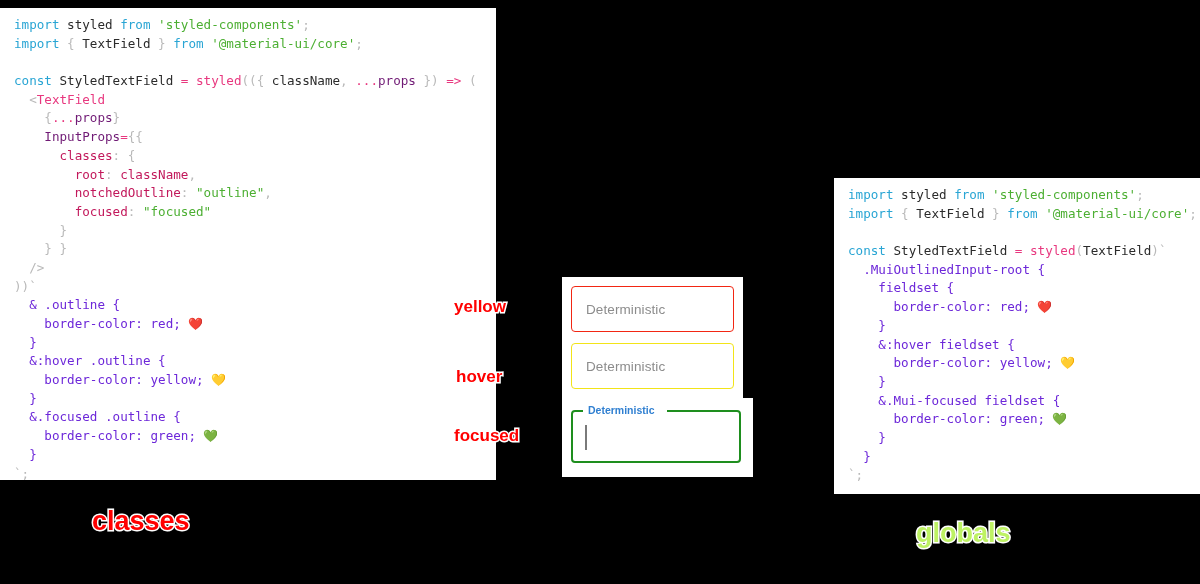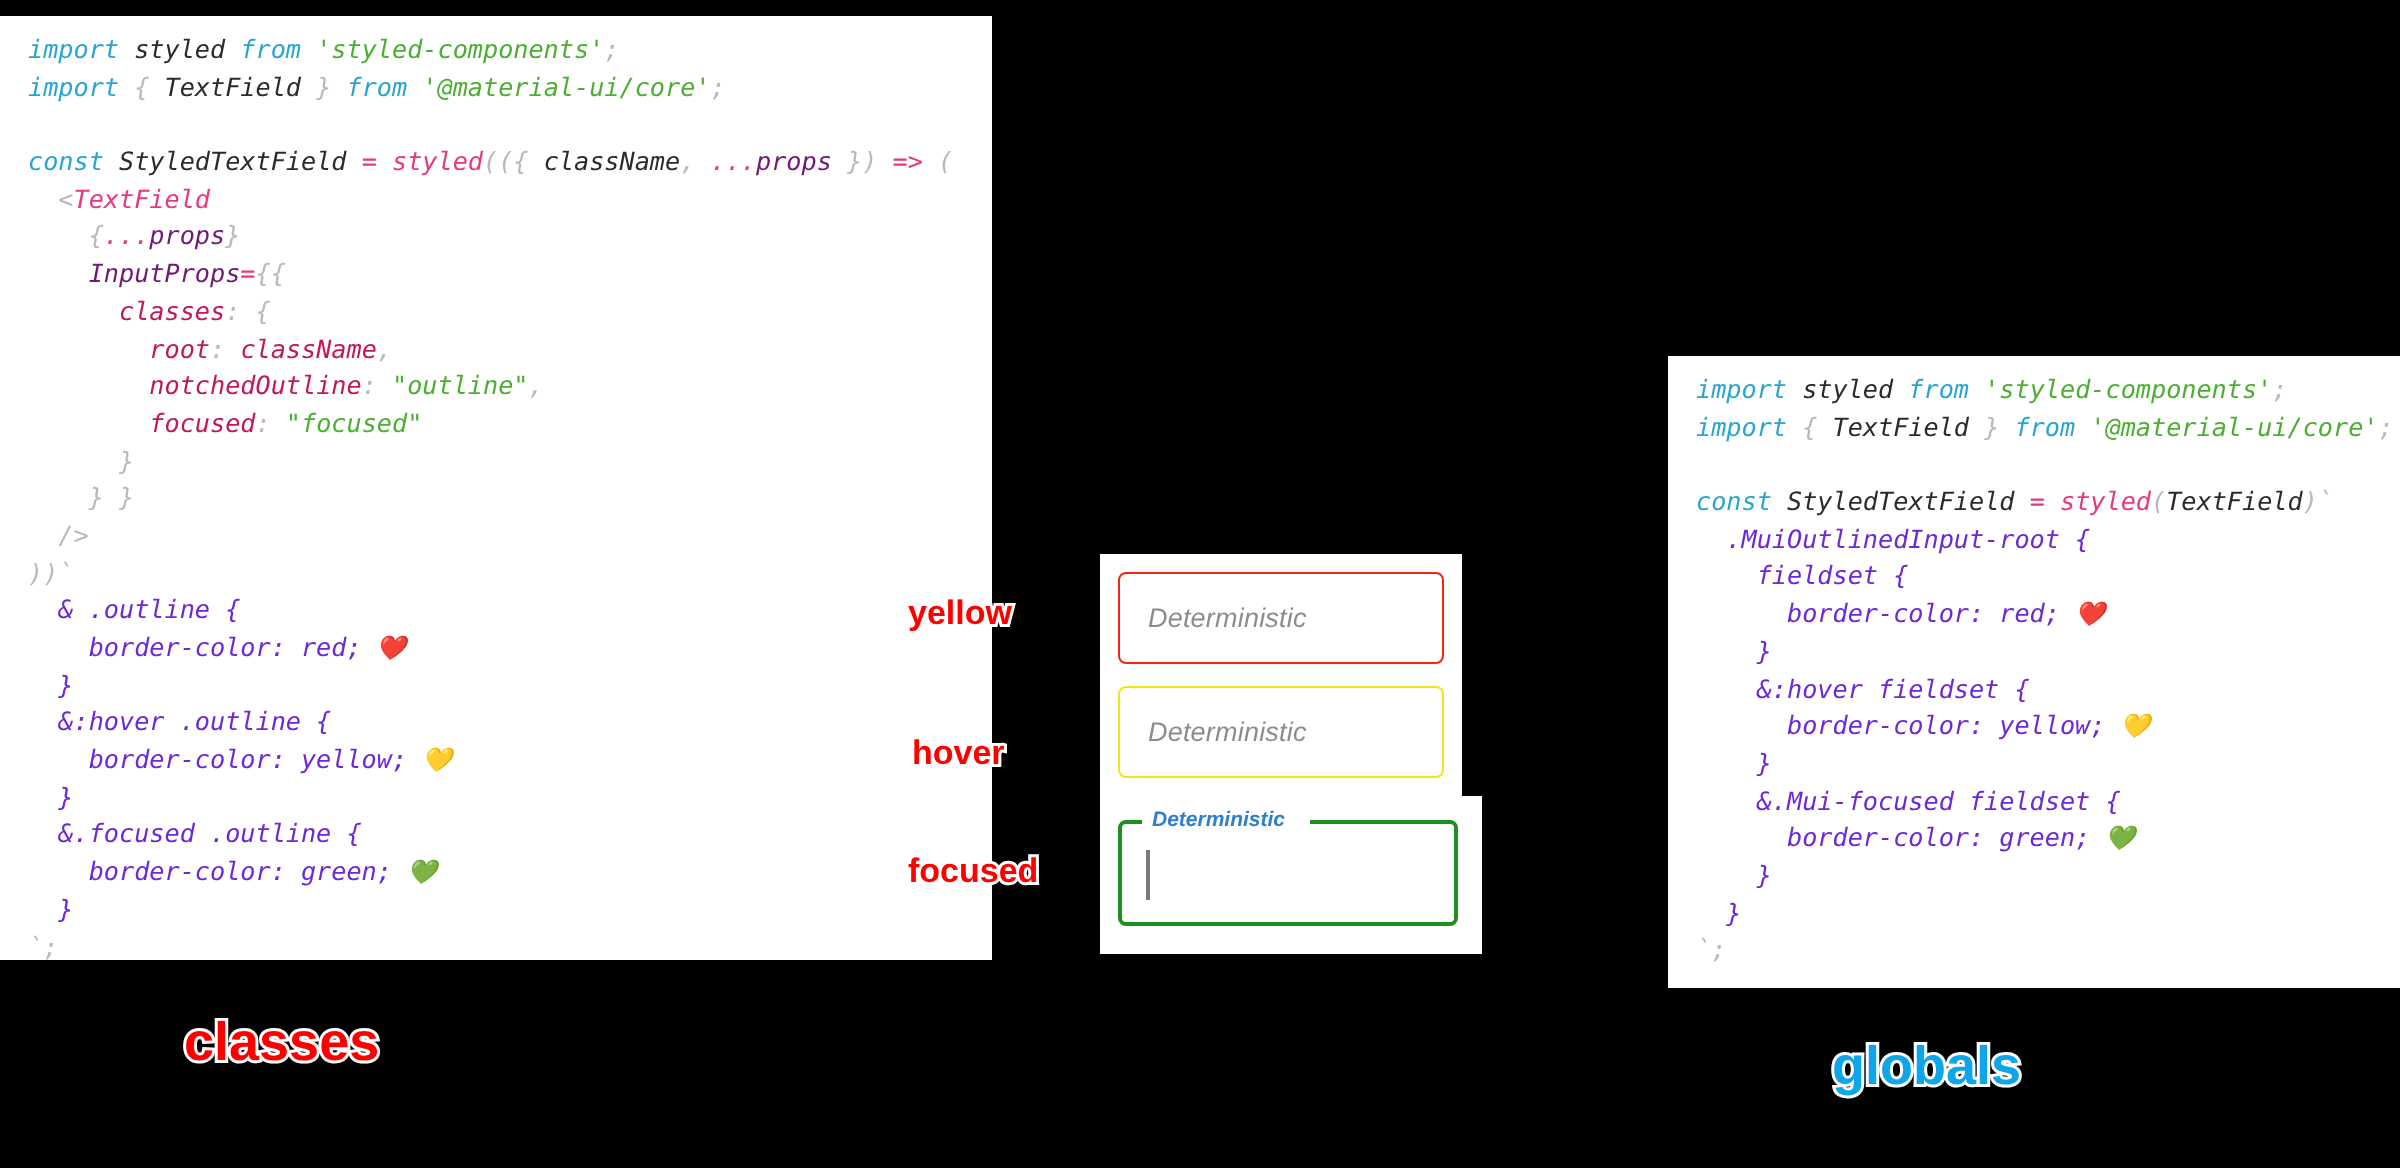--- a/index.html
+++ b/index.html
@@ -14,21 +14,20 @@
   
   .code-panel {
     position: absolute;
     background: #ffffff;
     padding: 8px 10px 8px 14px;
     font-family: "DejaVu Sans Mono", "Liberation Mono", monospace;
     font-size: 12.6px;
     line-height: 18.7px;
     white-space: pre;
     color: #333333;
-    font-style: italic;
   }
   #panel-classes { left: 0px;   top: 8px;   width: 496px; height: 472px; }
   #panel-globals { left: 834px; top: 178px; width: 366px; height: 316px; }
 
   .code-line { height: 18.7px; white-space: pre; }
 
   
   .t-kw      { color: #29a5d4; }          
   .t-plain   { color: #2b2b2b; }          
   .t-str     { color: #4caf32; }          
@@ -36,21 +35,21 @@
   .t-fn      { color: #e8387f; }          
   .t-op      { color: #e8387f; }          
   .t-tag     { color: #e8387f; }          
   .t-attr    { color: #701a75; }          
   .t-prop    { color: #c2185b; }          
   .t-css     { color: #6d28d9; }
   .t-comma   { color: #b9b9b9; }
   .emoji     { font-family: "DejaVu Sans", sans-serif; font-size: 12px; }
 
   
-  #demo-panel { position: absolute; left: 550px; top: 277px; width: 191px; height: 168px; font-style: italic; }
+  #demo-panel { position: absolute; left: 562px; top: 277px; width: 191px; height: 168px; }
   #demo-upper {
     position: absolute; left: 0; top: 0; width: 181px; height: 121px;
     background: #ffffff;
   }
   #demo-lower {
     position: absolute; left: 0; top: 121px; width: 191px; height: 79px;
     background: #ffffff;
   }
   .tf {
     position: absolute;
@@ -149,15 +148,15 @@
       <span class="float-label" style="color: rgb(47, 127, 209);">Deterministic</span>
       <span class="caret"></span>
     </div>
   </div>
 
   <div class="callout callout-sm" id="cl-default" style="color: rgb(255, 0, 0); -webkit-text-stroke: 3px rgb(255, 255, 255);">yellow</div>
   <div class="callout callout-sm" id="cl-hover" style="color: rgb(255, 0, 0); -webkit-text-stroke: 3px rgb(255, 255, 255);">hover</div>
   <div class="callout callout-sm" id="cl-focused" style="color: rgb(255, 0, 0); -webkit-text-stroke: 3px rgb(255, 255, 255);">focused</div>
 
   <div class="callout callout-lg" id="cl-classes" style="color: rgb(255, 0, 0); -webkit-text-stroke: 3px rgb(255, 255, 255);">classes</div>
-  <div class="callout callout-lg" id="cl-globals" style="color: #0ea5e9; -webkit-text-stroke: 3px rgb(255, 255, 255);">globals</div>
+  <div class="callout callout-lg" id="cl-globals" style="color: #bef264; -webkit-text-stroke: 3px rgb(255, 255, 255);">globals</div>
 
 </div>
 
 </body></html>

